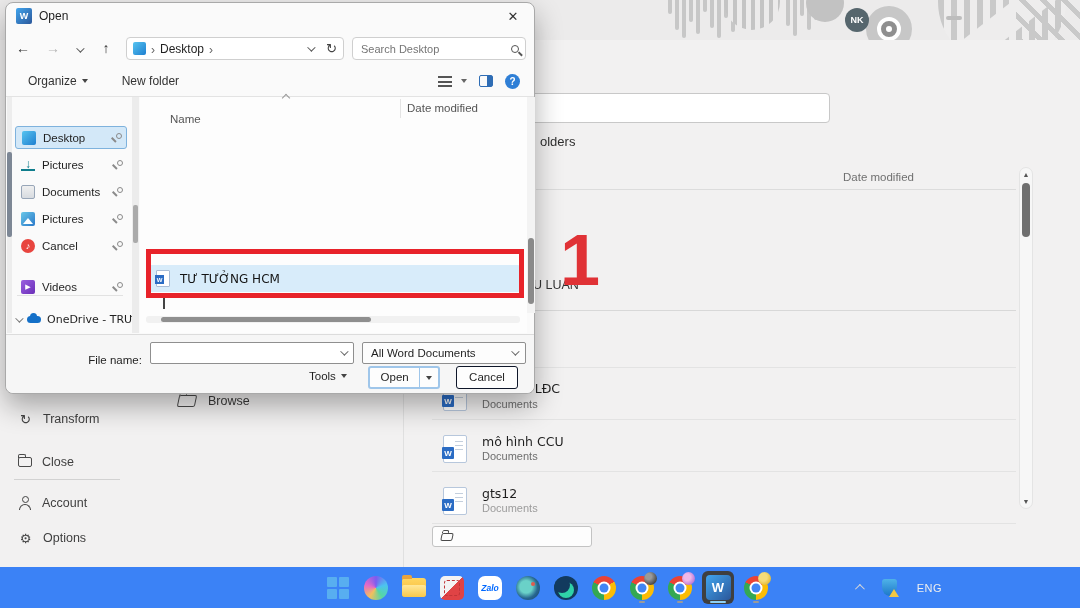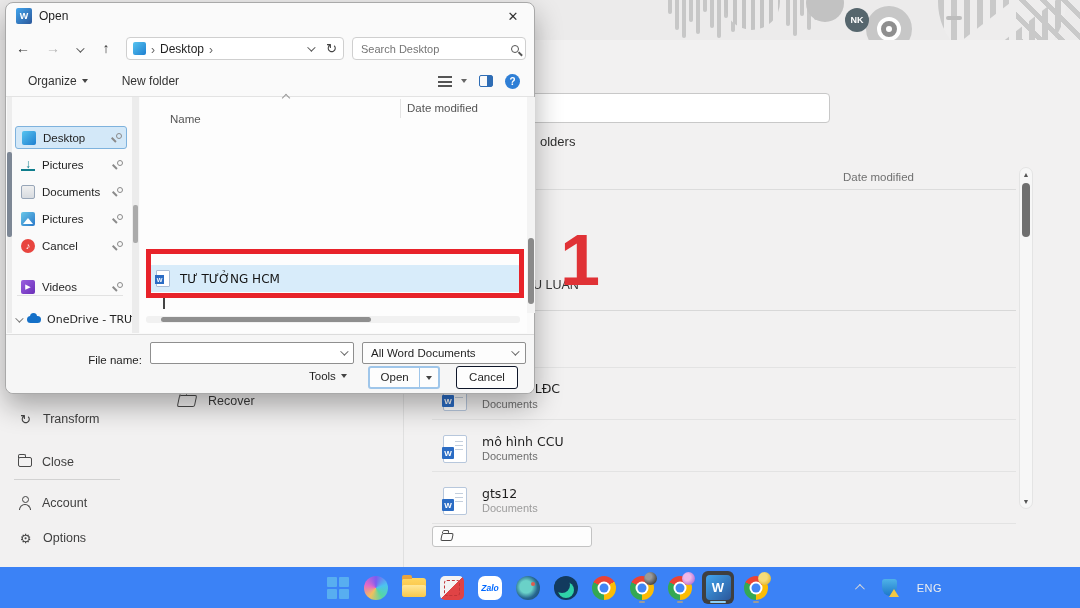--- a/index.html
+++ b/index.html
@@ -261,21 +261,21 @@
     <span>Account</span>
   </div>
   <div class="bs-menu-item" style="top:529px">
     <span class="glyph-ic">⚙</span>
     <span>Options</span>
   </div>
   <div id="vert-divider"></div>
 
   <div id="browse-item">
     <span class="folder-o folder-open"></span>
-    <span>Recover</span>
+    <span>Browse</span>
   </div>
 
   <div id="bs-search">
     <input type="text" style="">
   </div>
   <div id="folders-tab">olders</div>
   <div id="bs-col-date">Date modified</div>
   <div class="bs-line" style="left:536px;top:189px;width:480px;background:#dcdcdc"></div>
   <div id="partial-doc">U LUAN</div>
   <div id="annotation-1">1</div>

